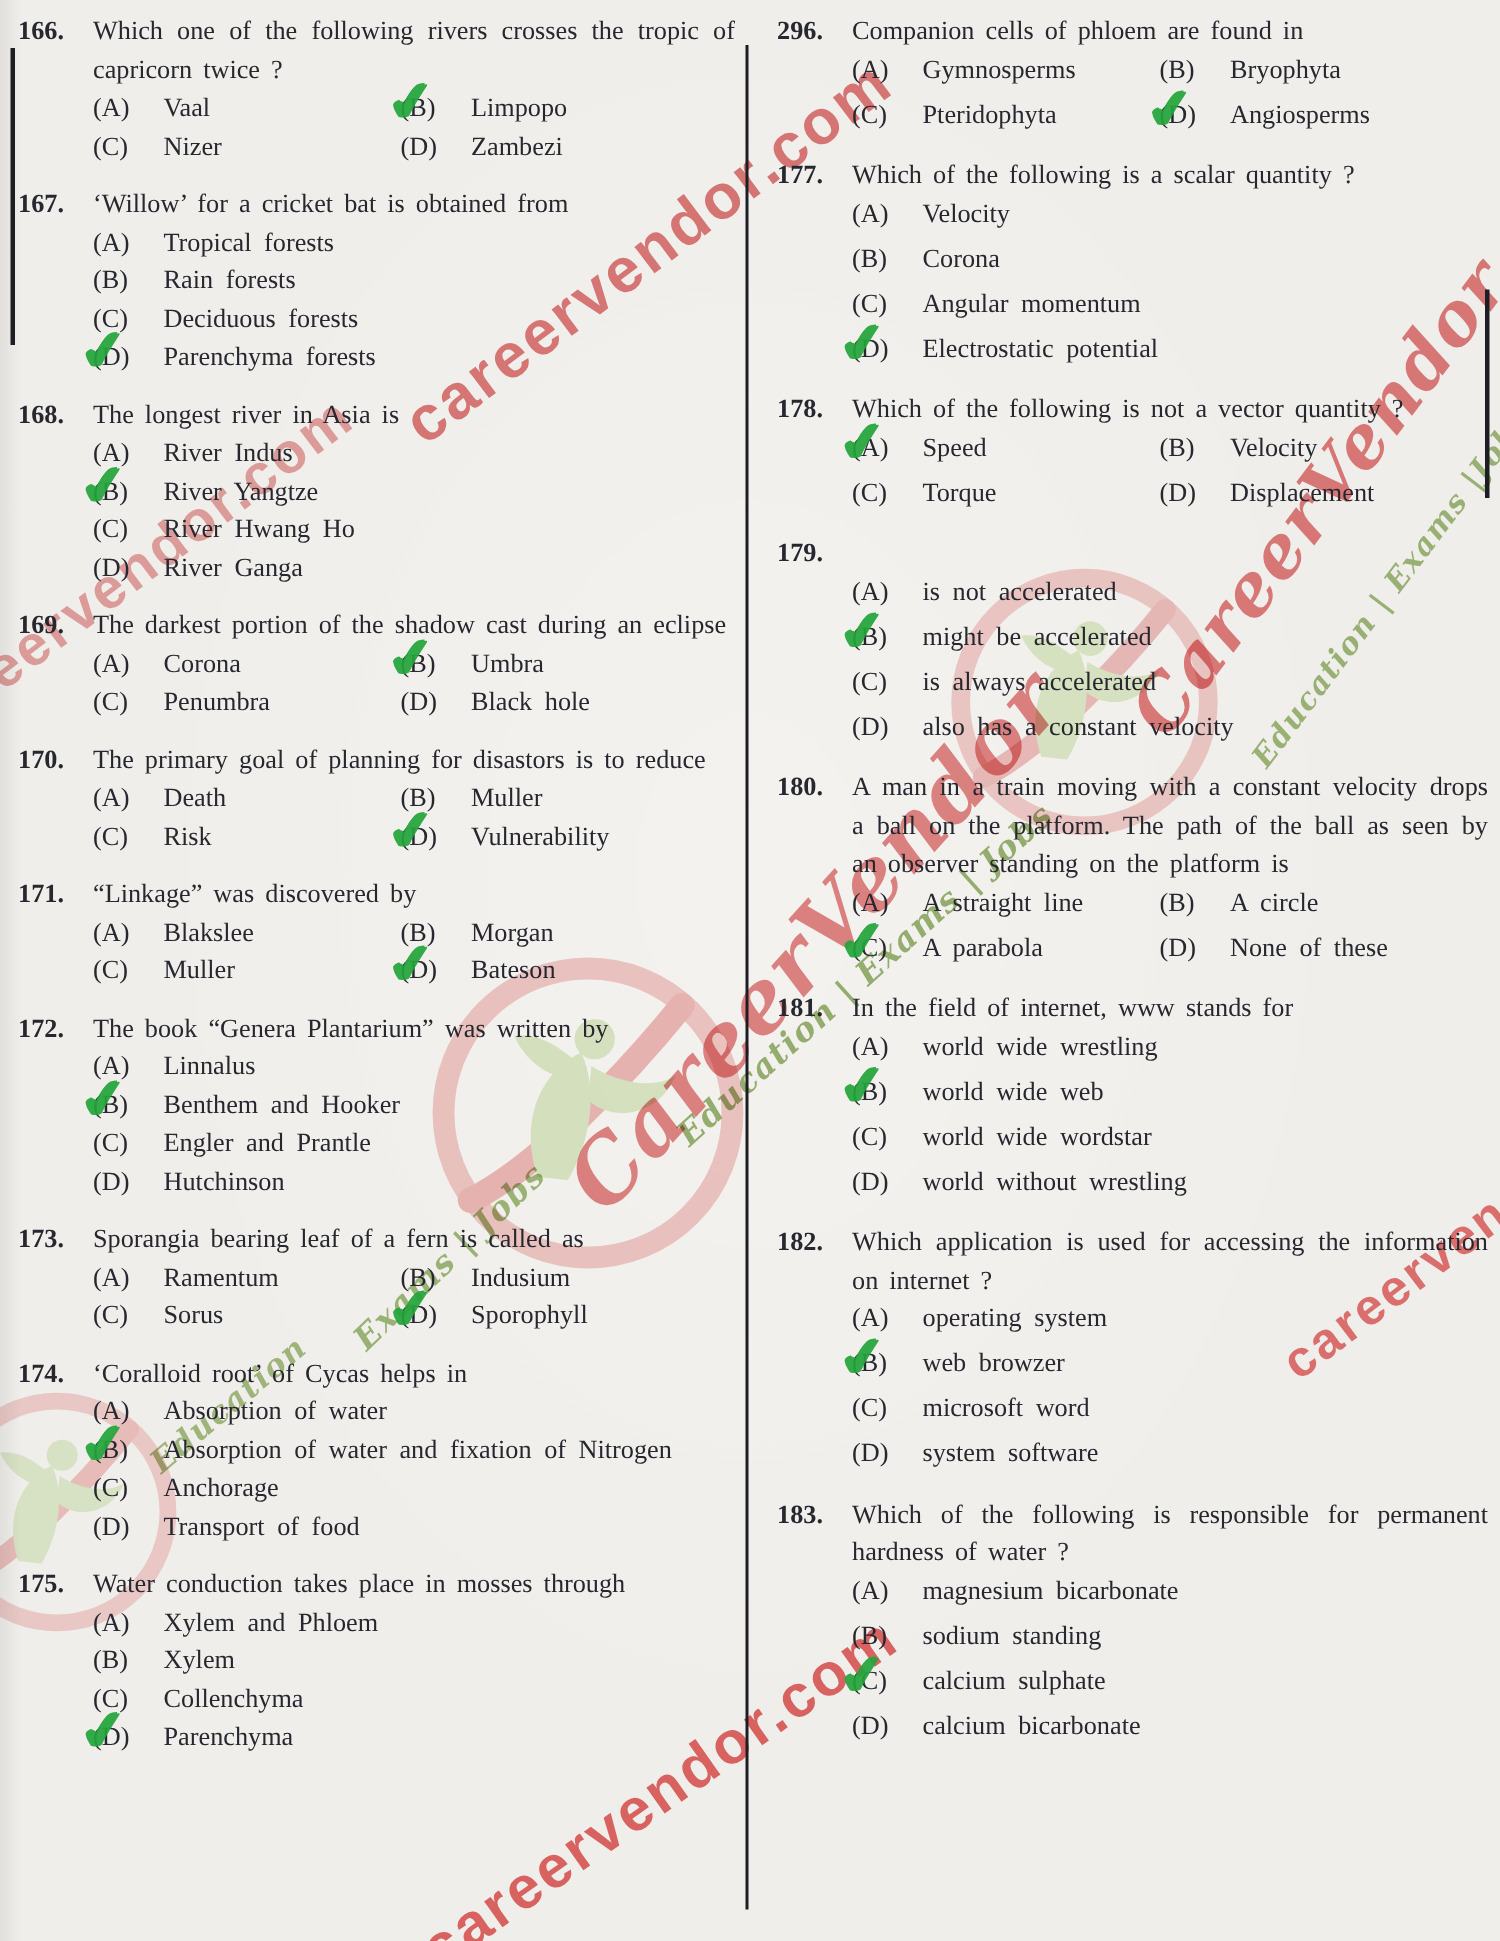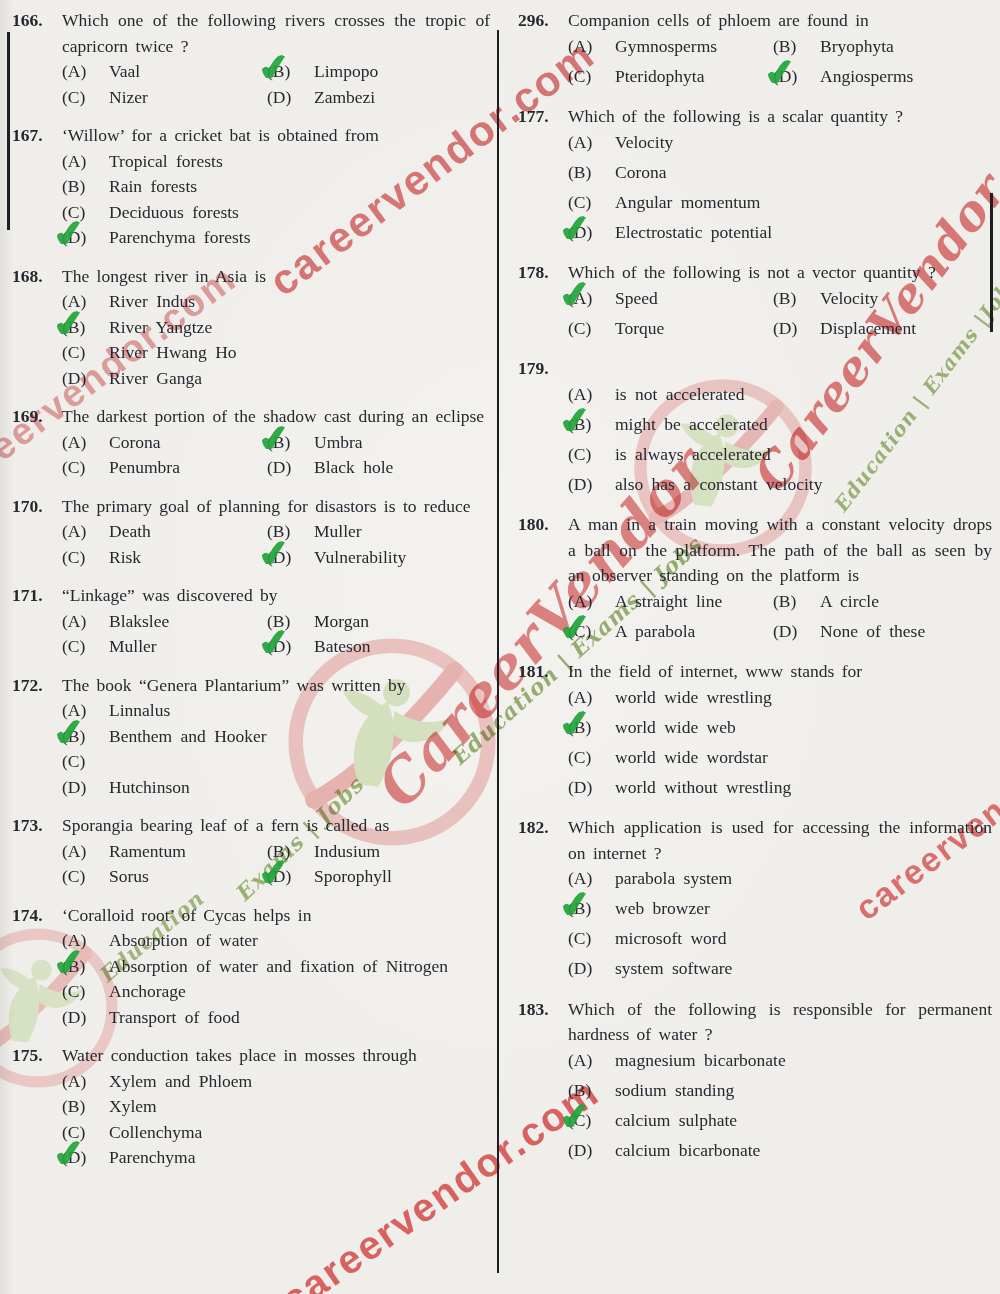--- a/index.html
+++ b/index.html
@@ -257,20 +257,21 @@
           <div class="opt">
             <span class="lwrap"><span class="letter">(A)</span></span>
             <span class="otext">Linnalus</span>
           </div>
           <div class="opt">
             <span class="lwrap"><span class="letter">(B)</span><span class="check" style="color: rgb(35, 165, 59);">✔</span></span>
             <span class="otext">Benthem and Hooker</span>
           </div>
           <div class="opt">
             <span class="lwrap"><span class="letter">(C)</span></span>
+            <span class="otext">Engler and Prantle</span>
           </div>
           <div class="opt">
             <span class="lwrap"><span class="letter">(D)</span></span>
             <span class="otext">Hutchinson</span>
           </div>
         </div>
       </div>
       <div class="q">
         <div class="qhead">
           <span class="qnum">173.</span>
@@ -505,21 +506,21 @@
         </div>
       </div>
       <div class="q">
         <div class="qhead">
           <span class="qnum">182.</span>
           <span class="qtext">Which application is used for accessing the information on internet ?</span>
         </div>
         <div class="optlist">
           <div class="opt">
             <span class="lwrap"><span class="letter">(A)</span></span>
-            <span class="otext">parabola system</span>
+            <span class="otext">operating system</span>
           </div>
           <div class="opt">
             <span class="lwrap"><span class="letter">(B)</span><span class="check" style="color: rgb(35, 165, 59);">✔</span></span>
             <span class="otext">web browzer</span>
           </div>
           <div class="opt">
             <span class="lwrap"><span class="letter">(C)</span></span>
             <span class="otext">microsoft word</span>
           </div>
           <div class="opt">

